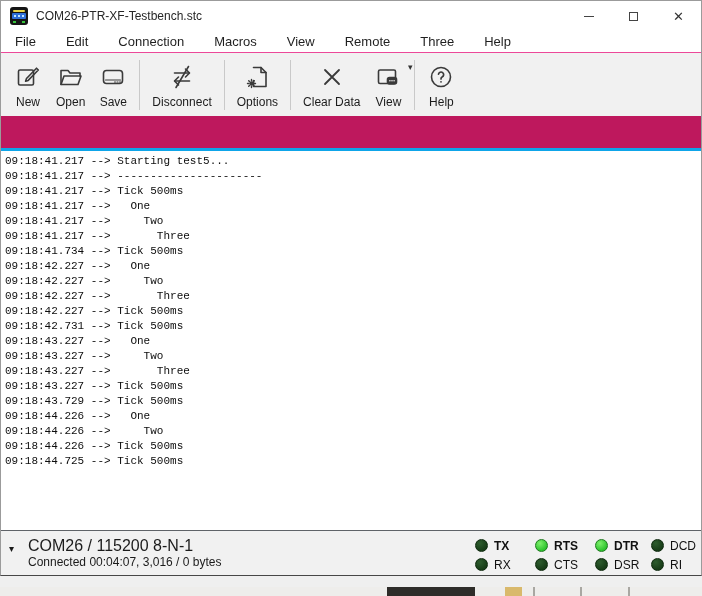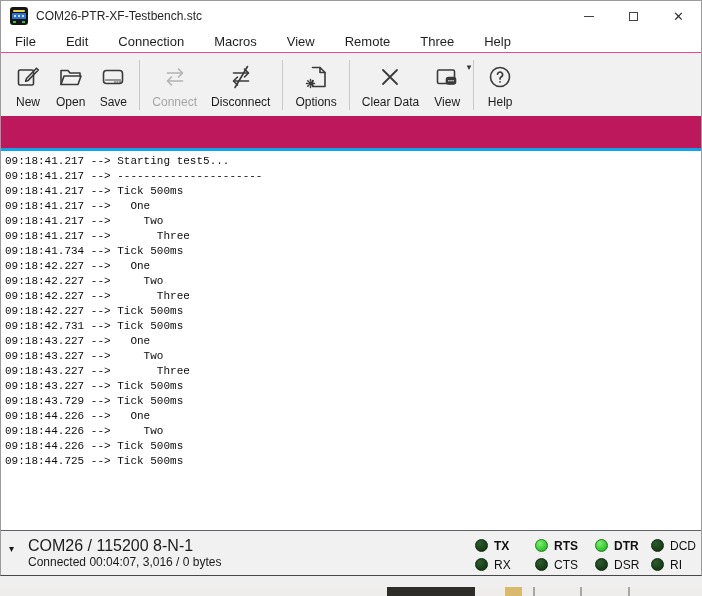--- a/index.html
+++ b/index.html
@@ -130,29 +130,20 @@
       <svg viewBox="0 0 28 28" fill="none" stroke="currentColor" stroke-width="1.6" stroke-linecap="round" stroke-linejoin="round">
         <rect x="4.5" y="7.5" width="19" height="13" rx="3"></rect>
         <path d="M6.5 17 h15" stroke-width="1.2"></path>
         <path d="M15.5 19 h1 M18 19 h1 M20.5 19 h1" stroke-width="1.2"></path>
       </svg>
       <span class="tlabel">Save</span>
     </div>
 
     <div class="tsep"></div>
 
-    <div class="tbtn disabled">
-      <svg viewBox="0 0 28 28" fill="none" stroke="currentColor" stroke-width="1.6" stroke-linecap="round" stroke-linejoin="round">
-        <path d="M6.5 10 H21"></path>
-          <path d="M17.5 6 L21.5 10 L17.5 14"></path>
-        <path d="M21.5 18 H7"></path>
-          <path d="M10.5 14 L6.5 18 L10.5 22"></path>
-      </svg>
-      <span class="tlabel">Connect</span>
-    </div>
 
     <div class="tbtn">
       <svg viewBox="0 0 28 28" fill="none" stroke="currentColor" stroke-width="1.6" stroke-linecap="round" stroke-linejoin="round">
         <path d="M6.5 10 H21"></path>
           <path d="M17.5 6 L21.5 10 L17.5 14"></path>
         <path d="M21.5 18 H7"></path>
           <path d="M10.5 14 L6.5 18 L10.5 22"></path>
         <path d="M8 24.5 L20.5 3.5"></path>
       </svg>
       <span class="tlabel">Disconnect</span>

